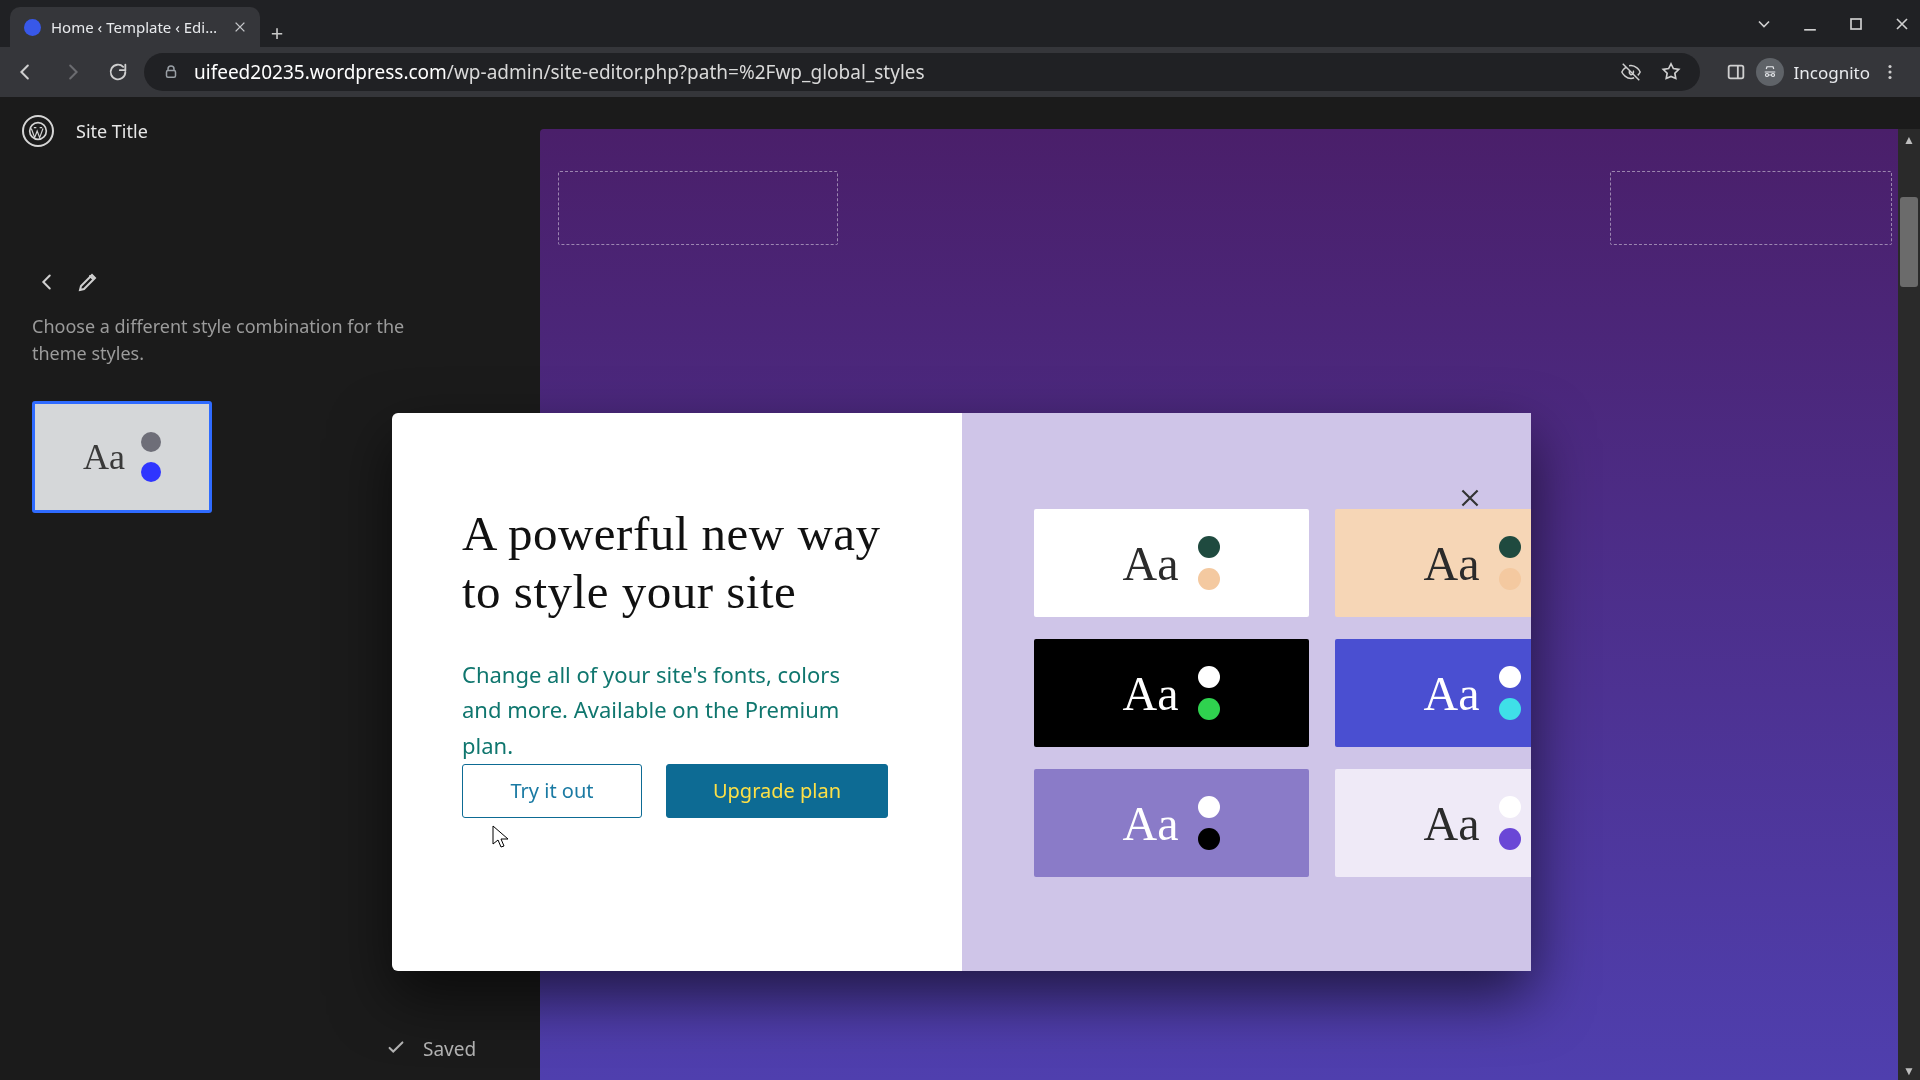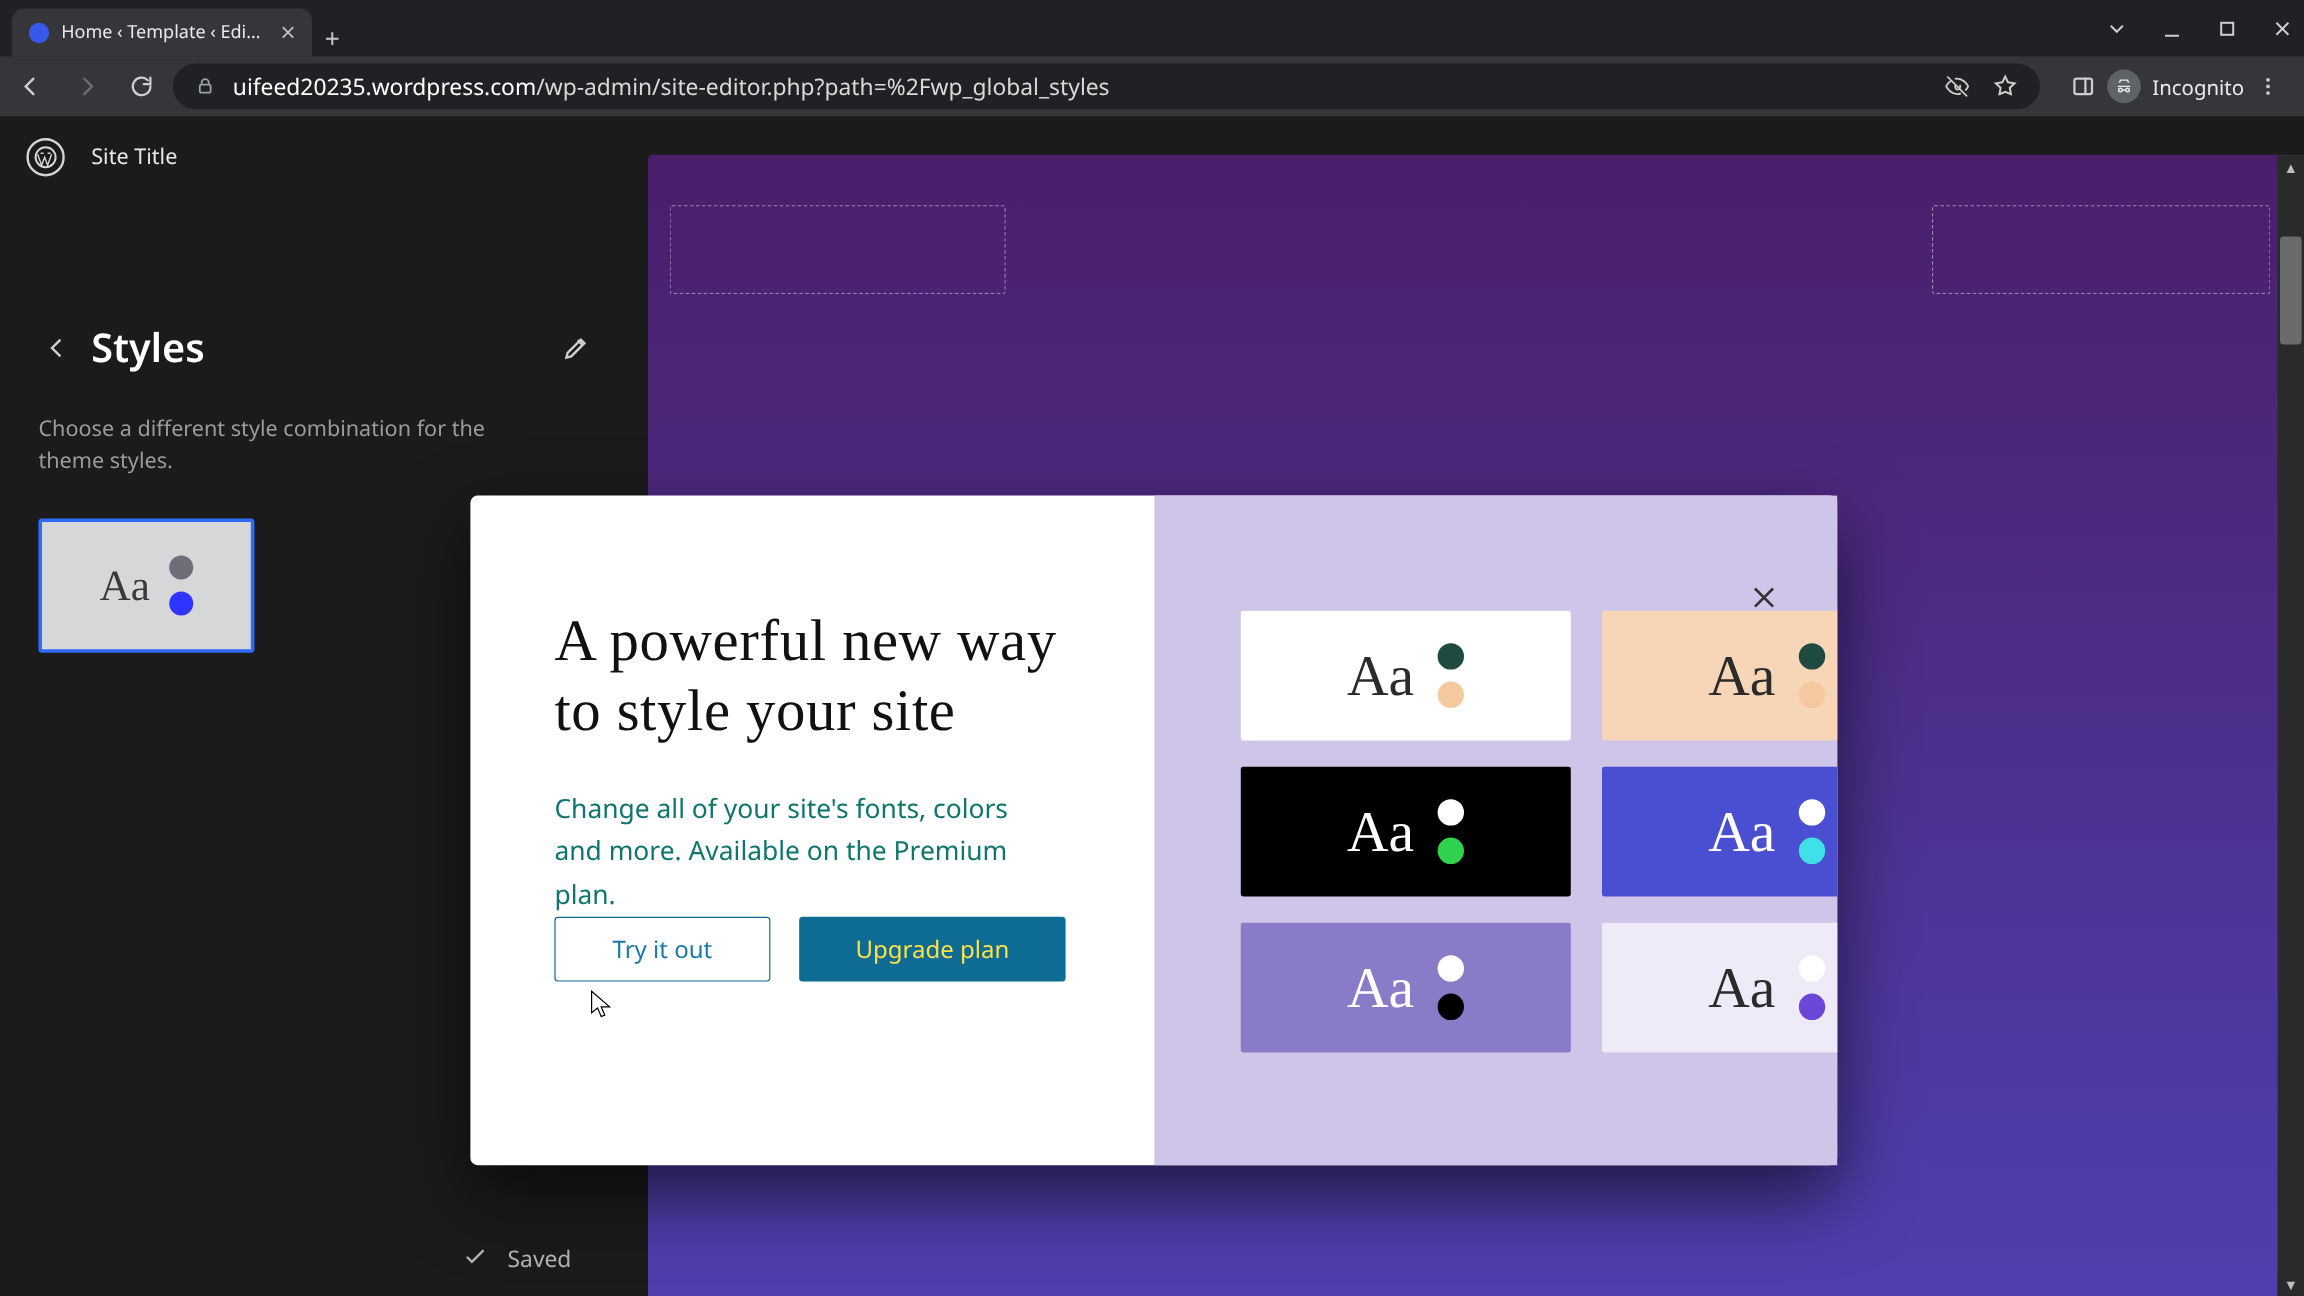--- a/index.html
+++ b/index.html
@@ -45,21 +45,21 @@
   .viewport{flex:1;position:relative;background:var(--app-bg);overflow:hidden}
   .header{position:absolute;left:0;right:0;top:0;height:68px;display:flex;align-items:center;padding-left:22px;gap:22px}
   .wp-logo{width:32px;height:32px;border-radius:50%;border:2.5px solid #d5d5d5;display:flex;align-items:center;justify-content:center;color:#d5d5d5;font-weight:800;font-size:18px}
   .site-title{color:#e7e7e7;font-size:18px}
   .layout{position:absolute;inset:0;display:flex}
   .sidebar{width:540px;flex:0 0 540px;padding:170px 48px 0 32px;display:flex;flex-direction:column;color:#e0e0e0;position:relative}
   .crumbs{display:flex;align-items:center;gap:14px}
   .back-ch{width:30px;height:30px;display:flex;align-items:center;justify-content:center;color:#cfcfcf}
   .crumb-title{font-size:33px;font-weight:600;color:#fff;flex:1}
   .edit-ic{color:#cfcfcf}
-  .sdesc{margin-top:32px;color:#9b9b9b;font-size:18px;line-height:1.5;max-width:390px}
+  .sdesc{margin-top:16px;color:#9b9b9b;font-size:18px;line-height:1.5;max-width:390px}
   .variations{margin-top:34px;display:flex;gap:20px}
   .var-tile{width:180px;height:112px;border:3px solid #2f6bff;border-radius:3px;background:#d5d7d9;display:flex;align-items:center;justify-content:center;gap:16px;font-family:var(--serif);font-size:36px;color:#3a3a3a}
   .dot-col{display:flex;flex-direction:column;gap:10px}
   .dot{width:20px;height:20px;border-radius:50%}
   .saved{position:absolute;bottom:18px;left:385px;display:flex;align-items:flex-start;gap:16px;color:#b4b4b4;font-size:19px}
   .preview-wrap{flex:1;padding:32px 0 0 0;position:relative}
   .preview{position:absolute;top:32px;left:0;right:10px;bottom:0;background:var(--preview-grad);border-radius:4px 4px 0 0;overflow:hidden}
   .preview-row{position:absolute;top:42px;left:18px;right:18px;display:flex;justify-content:space-between;align-items:flex-start}
   .ph{border:1.5px dashed rgba(255,255,255,.45);height:74px;border-radius:2px}
   .ph.l{width:280px}
@@ -208,21 +208,20 @@
 
     <div class="layout">
 
       <aside class="sidebar">
         <div class="crumbs">
           <div class="back-ch">
             <svg viewBox="0 0 24 24" width="22" height="22">
                 <path d="M15 5l-7 7 7 7" stroke="currentColor" stroke-width="2.2" fill="none" stroke-linecap="round"></path>
               </svg>
           </div>
-          <div class="crumb-title">Styles</div>
           <div class="edit-ic">
             <svg viewBox="0 0 24 24" width="24" height="24">
                 <path d="M4 20l4-1 11-11-3-3L5 16l-1 4zM14 6l3 3" stroke="currentColor" stroke-width="2" fill="none" stroke-linecap="round"></path>
               </svg>
           </div>
         </div>
         <div class="sdesc">Choose a different style combination for the theme styles.</div>
         <div class="variations">
           <div class="var-tile">
             <span>Aa</span>

